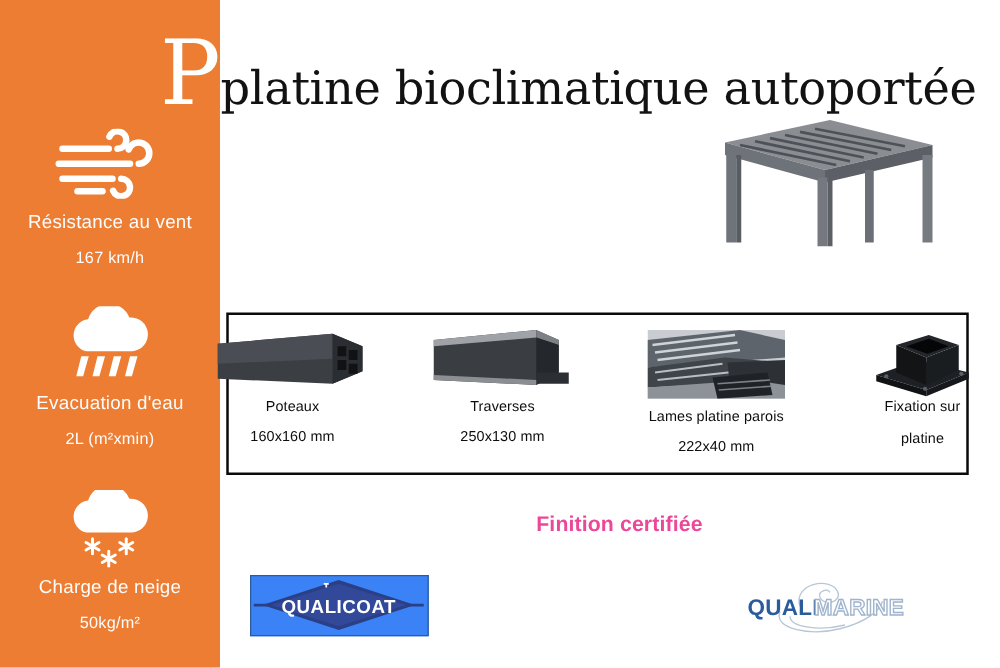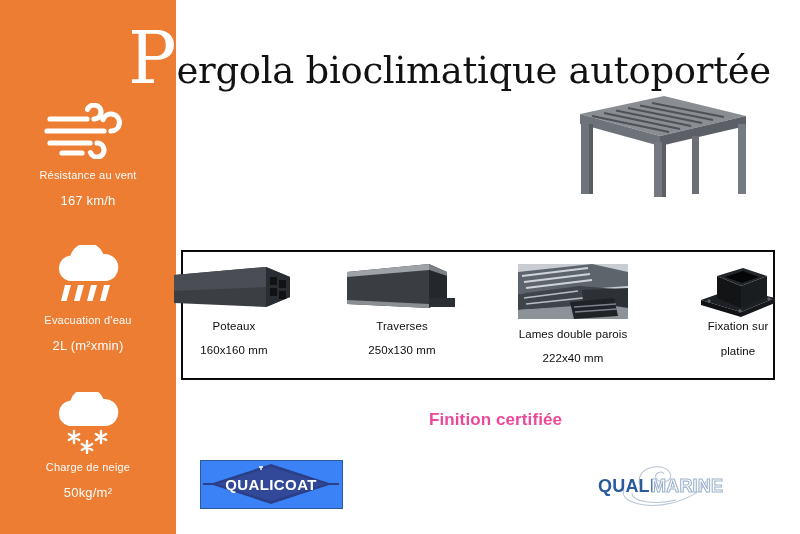--- a/index.html
+++ b/index.html
@@ -40,21 +40,21 @@
     color: #ffffff;
   }
   .spec-icon {
     width: 176px;
     height: 62px;
     display: flex;
     align-items: center;
     justify-content: center;
   }
   .spec-label {
-    font-size: 11px;
+    font-size: 15px;
     letter-spacing: .2px;
     margin-top: 7px;
     color: #fdfdfd;
   }
   .spec-value {
     font-size: 13px;
     letter-spacing: .2px;
     margin-top: 12px;
     color: #fdfdfd;
   }
@@ -235,21 +235,21 @@
           </g>
         </svg>
       </div>
       <div class="spec-label">Charge de neige</div>
       <div class="spec-value">50kg/m²</div>
     </div>
   </div>
 
   <div id="title-wrap">
     <span id="title-initial">P</span>
-    <span id="title-rest">ergola bioclimatique autoportée</span>
+    <span id="title-rest">platine bioclimatique autoportée</span>
   </div>
 
   <div id="pergola-photo">
     <svg width="182" height="114" viewBox="0 0 182 114">
 
       <polygon points="12,28 96,10 178,30 92,50" fill="#8a8e93"></polygon>
 
       <g stroke="#4b4f55" stroke-width="2.2" opacity="0.95">
         <line x1="24" y1="30" x2="101" y2="46"></line>
         <line x1="36" y1="27" x2="112" y2="43"></line>
@@ -323,21 +323,21 @@
         </g>
         <polygon points="64,26 110,24 110,44 66,46" fill="#2d3136"></polygon>
         <polygon points="0,46 84,40 110,44 110,55 0,55" fill="#8d9298"></polygon>
         <polygon points="52,38 96,34 100,52 56,55" fill="#1f2327"></polygon>
         <g stroke="#7d828a" stroke-width="1.3">
           <line x1="56" y1="43" x2="98" y2="40"></line>
           <line x1="57" y1="48" x2="99" y2="45"></line>
         </g>
       </svg>
     </div>
-    <div class="component-name">Lames double parois</div>
+    <div class="component-name">Lames platine parois</div>
     <div class="component-dim">222x40 mm</div>
   </div>
 
   <div class="component" id="component-3">
     <div class="component-figure">
       <svg width="86" height="58" viewBox="0 0 86 58">
 
         <polygon points="6,40 40,28 80,38 46,52" fill="#1d2024"></polygon>
         <polygon points="6,40 6,45 46,57 46,52" fill="#101214"></polygon>
         <polygon points="46,52 46,57 80,43 80,38" fill="#16181b"></polygon>

